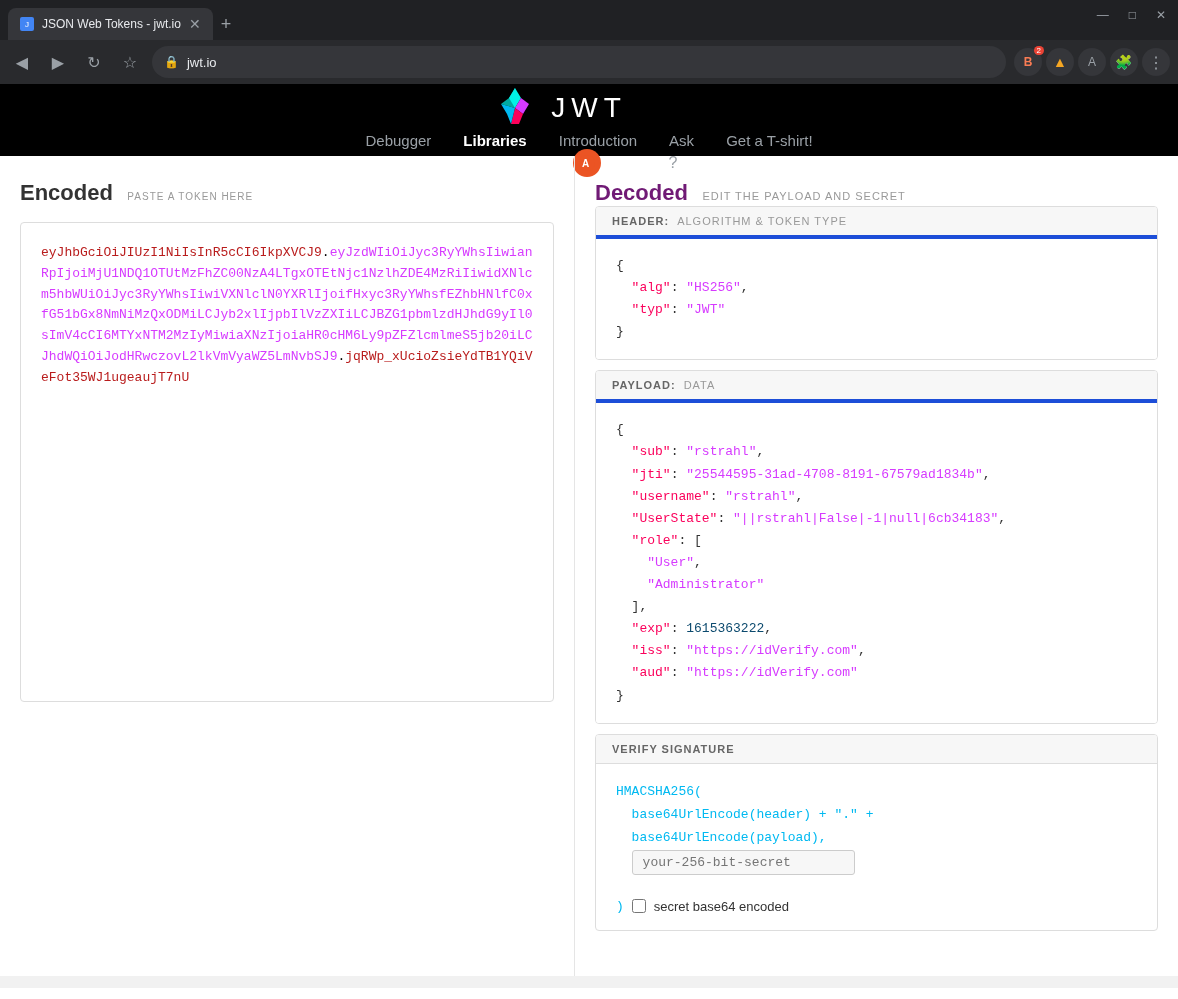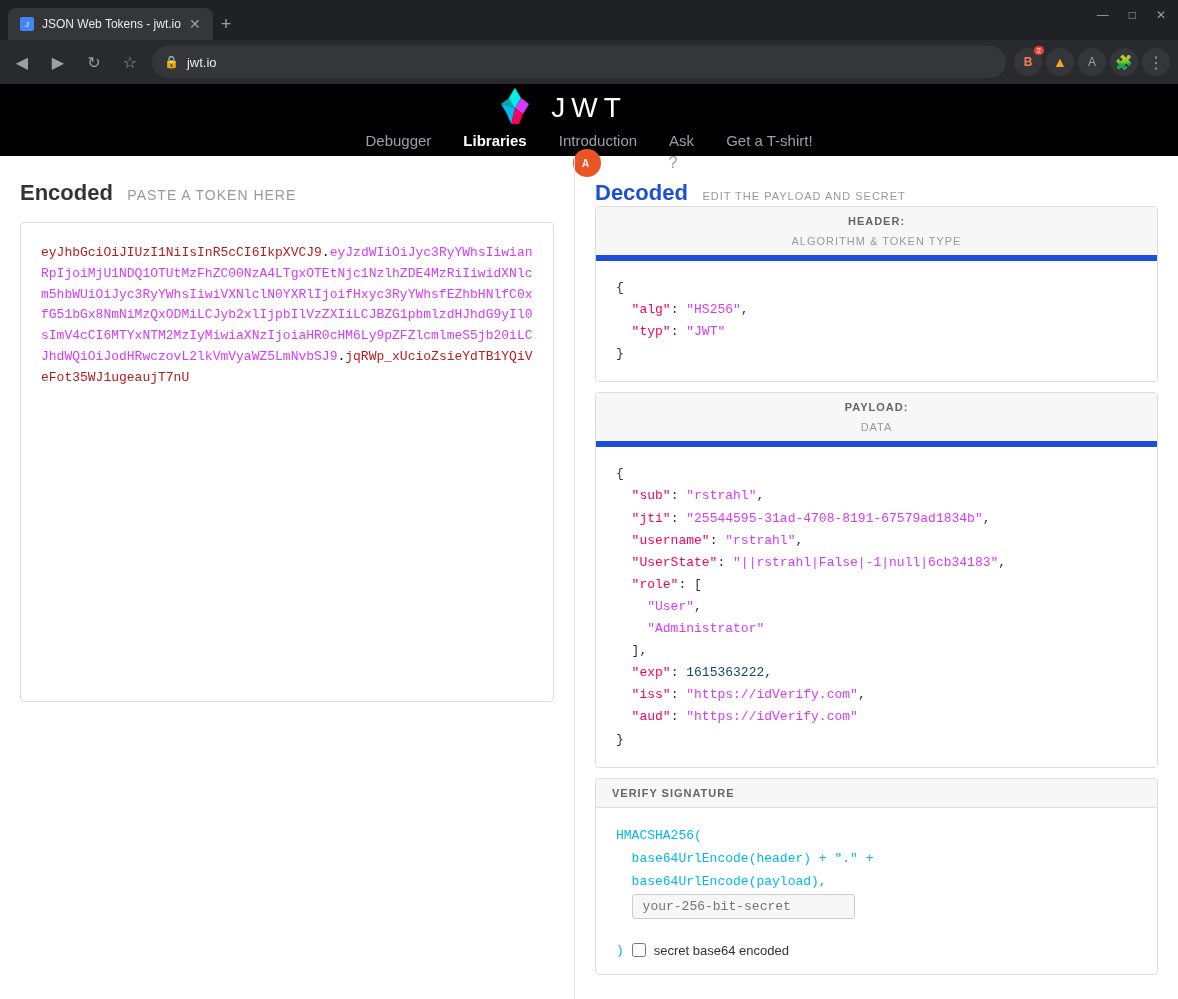--- a/index.html
+++ b/index.html
@@ -204,21 +204,21 @@
       padding: 24px 20px;
       border-right: 1px solid #e5e5e5;
     }
     .section-title {
       font-size: 22px;
       font-weight: 700;
       color: #333;
       display: inline;
     }
     .section-subtitle {
-      font-size: 14px;
+      font-size: 10px;
       color: #999;
       margin-left: 10px;
       letter-spacing: 1px;
       text-transform: uppercase;
     }
     .token-area {
       margin-top: 16px;
       border: 1px solid #ddd;
       border-radius: 4px;
       padding: 20px;
@@ -233,43 +233,42 @@
     .token-separator { color: #000; }
 
     
     .decoded-section {
       flex: 1;
       padding: 24px 20px;
     }
     .decoded-title {
       font-size: 22px;
       font-weight: 700;
-      color: #1d4ed8;
+      color: #701a75;
       display: inline;
     }
     .decoded-subtitle {
       font-size: 11px;
       color: #999;
       margin-left: 10px;
       letter-spacing: 1px;
       text-transform: uppercase;
     }
 
     .panel-header {
       background: #f7f7f7;
       padding: 8px 16px;
       font-size: 11px;
       font-weight: 700;
       color: #666;
       letter-spacing: 1px;
-      border-bottom: 6px solid #1d4ed8;
-      display: flex;
-      align-items: center;
-      gap: 8px;
-      flex-direction: column;
+      border-bottom: 4px solid #1d4ed8;
+      display: flex;
+      align-items: center;
+      gap: 8px;
     }
     .panel-header-sub {
       font-weight: 400;
       color: #999;
     }
 
     .panel-body {
       padding: 16px 20px;
       font-family: 'Courier New', monospace;
       font-size: 13px;

